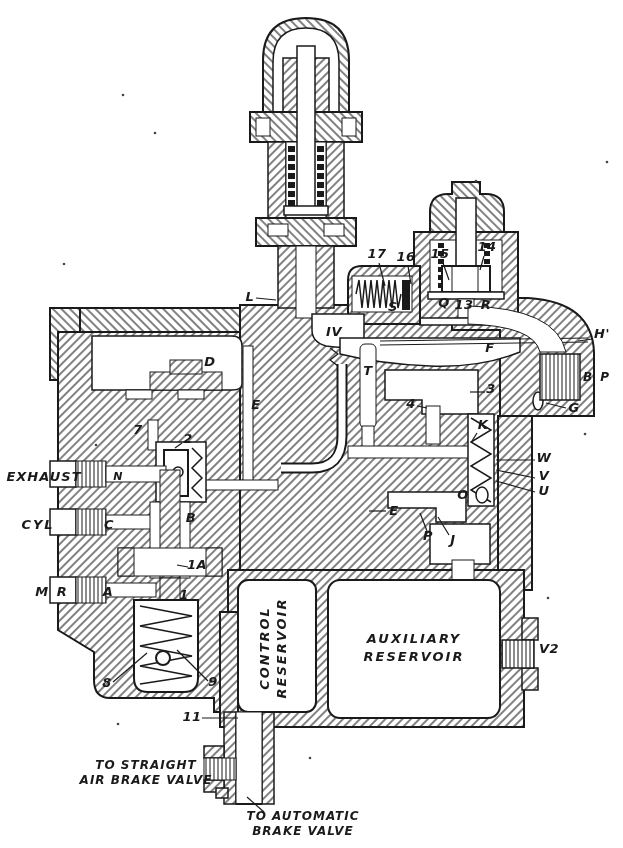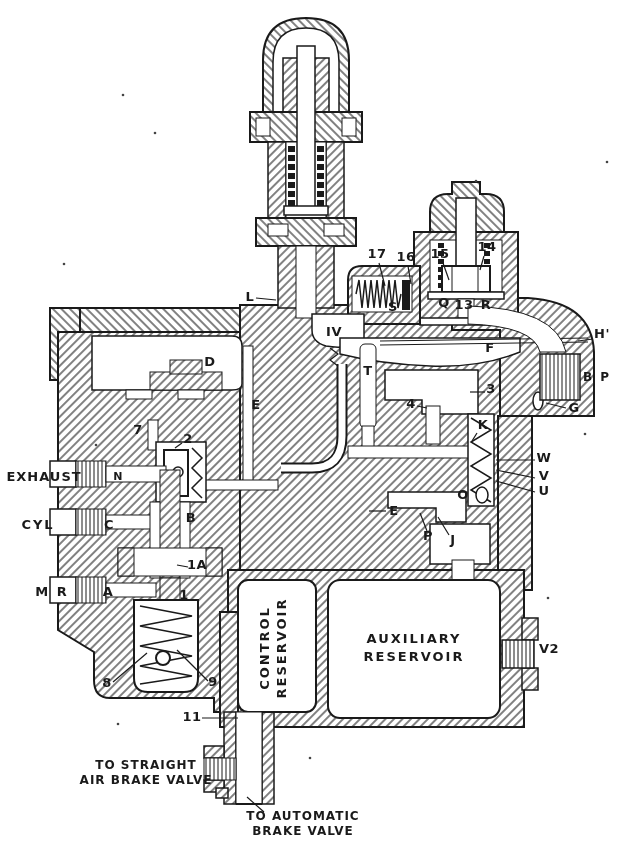--- a/index.html
+++ b/index.html
@@ -1,16 +1,16 @@
 <!DOCTYPE html>
 <html><head>
 <meta charset="utf-8">
 <style>
   html,body{margin:0;padding:0;background:#ffffff;}
-  .stage{position:relative;width:623px;height:848px;background:#fff;overflow:hidden;}
+  .stage{position:relative;width:623px;height:848px;background:#fff;overflow:hidden;font-style:italic;}
   svg{display:block;}
   svg text{font-family:"DejaVu Sans", sans-serif;font-weight:700;fill:#1a1a1a;text-anchor:middle;}
 </style>
 </head>
 <body>
 
 <div class="stage">
 <svg id="diagram" width="623" height="848" viewBox="0 0 623 848">
   <defs>
     <pattern id="h45" width="6" height="6" patternUnits="userSpaceOnUse" patternTransform="rotate(45)">

